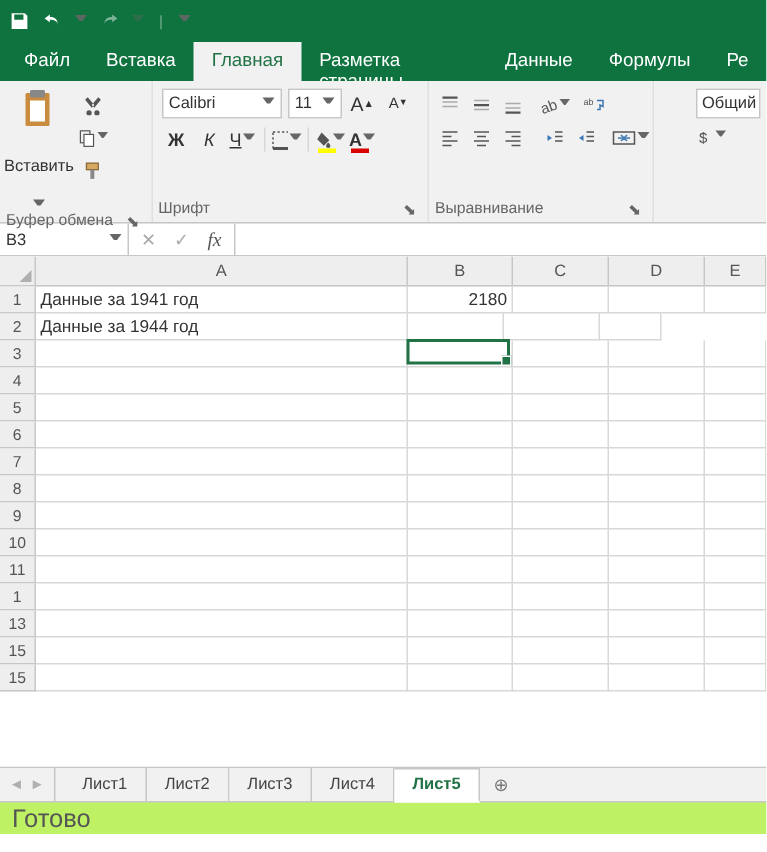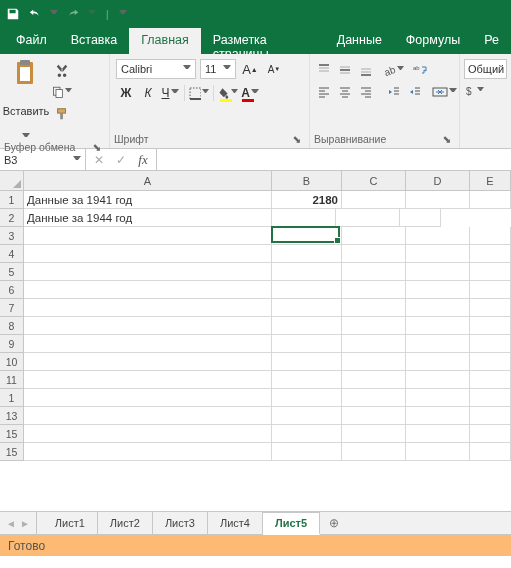--- a/index.html
+++ b/index.html
@@ -53,31 +53,31 @@
   
   .grid-wrap { height: 340px; overflow:hidden; position:relative; background:#fff;}
   .colhdrs { display:flex; height:20px; background:#eee; border-bottom:1px solid #c7c7c7; }
   .selall { width:24px; border-right:1px solid #c7c7c7; background:#eee; position:relative;}
   .selall::after{content:"";position:absolute;right:2px;bottom:2px;border-left:8px solid transparent;border-bottom:8px solid #b0b0b0;}
   .colhdr { border-right:1px solid #c7c7c7; display:flex; align-items:center; justify-content:center; font-size:11px; color:#555; background:#eee;}
   .gridbody { position:relative; }
   .row { display:flex; height:18px; }
   .rowhdr { width:24px; border-right:1px solid #c7c7c7; border-bottom:1px solid #c7c7c7; background:#eee; display:flex; align-items:center; justify-content:center; font-size:10.5px; color:#555;}
   .cell { border-right:1px solid #d8d8d8; border-bottom:1px solid #d8d8d8; padding:0 3px; font-size:11.5px; display:flex; align-items:center; overflow:hidden;}
-  .cell.r { justify-content:flex-end;font-weight:bold; }
+  .cell.r { justify-content:flex-end; }
   .selbox { position:absolute; border:2px solid #217346; pointer-events:none; }
   .selbox::after{content:"";position:absolute;right:-3px;bottom:-3px;width:5px;height:5px;background:#217346;border:1px solid #fff;}
   
   .sheetbar { height:23px; background:#f1f1f1; border-top:1px solid #c7c7c7; display:flex; align-items:stretch; }
   .navbtns { display:flex; align-items:center; padding:0 6px; gap:4px; border-right:1px solid #c7c7c7; margin-right:6px;}
   .navbtn { color:#b0b0b0; font-size:10px; }
   .sheet-tab { padding: 3px 12px; font-size:11px; color:#444; border-right:1px solid #c7c7c7; background:#f1f1f1; display:flex; align-items:center; cursor:pointer;}
   .sheet-tab.active { background:#fff; color:#217346; font-weight:bold; border-bottom:2px solid #fff; margin-bottom:-1px; border-top:1px solid #c7c7c7;}
   .addsheet { width:28px; display:flex; align-items:center; justify-content:center; color:#777; }
-  .statusbar { height:22px; background:#fdba74; border-top:1px solid #c7c7c7; display:flex; align-items:center; padding:0 8px; font-size:12px; color:#555;}
+  .statusbar { height:22px; background:#bef264; border-top:1px solid #c7c7c7; display:flex; align-items:center; padding:0 8px; font-size:17px; color:#555;}
   .underline-color { border-bottom:3px solid; padding-bottom:0; line-height:10px;}
 </style>
 </head>
 <body>
 
 <div class="titlebar">
   <div class="qat">
     <span class="ico btn">
       <svg width="14" height="14" viewBox="0 0 16 16">
           <path d="M2 2h10l2 2v10H2V2zm2 1v4h7V3H4zm1 6h6v4H5V9z"></path>
@@ -292,21 +292,21 @@
             </span>
         </div>
       </div>
     </div>
     <div class="label">
         <span>Выравнивание</span>
         <span class="dlaunch btn">⬊</span>
       </div>
   </div>
 
-  <div class="group g-num" style="border-right:none;">
+  <div class="group g-num" style="border-right:none;margin-left:24px;">
     <div class="controls" style="flex-direction:column;">
       <div class="numfmt">
           <span>Общий</span>
         </div>
       <div class="num-row">
         <span class="tbtn btn">
             <svg width="14" height="14">
               <text x="2" y="11" font-size="10" fill="#555">$</text>
             </svg>
             <span class="dd"></span>

